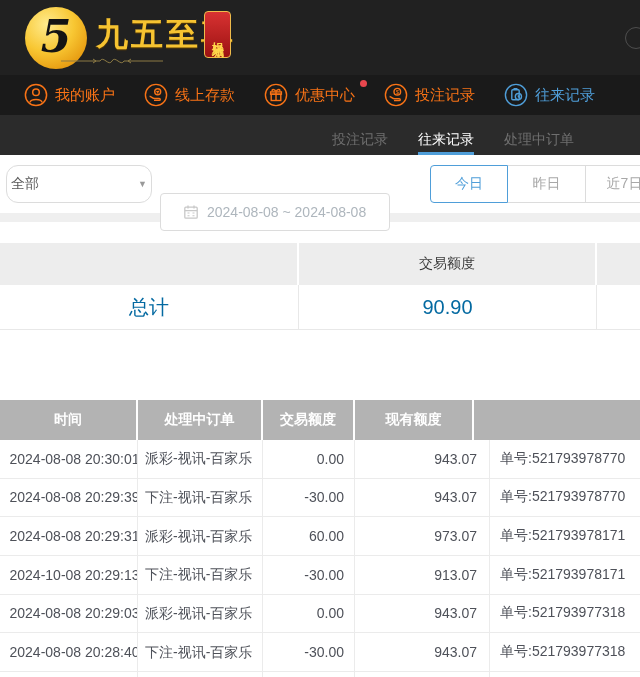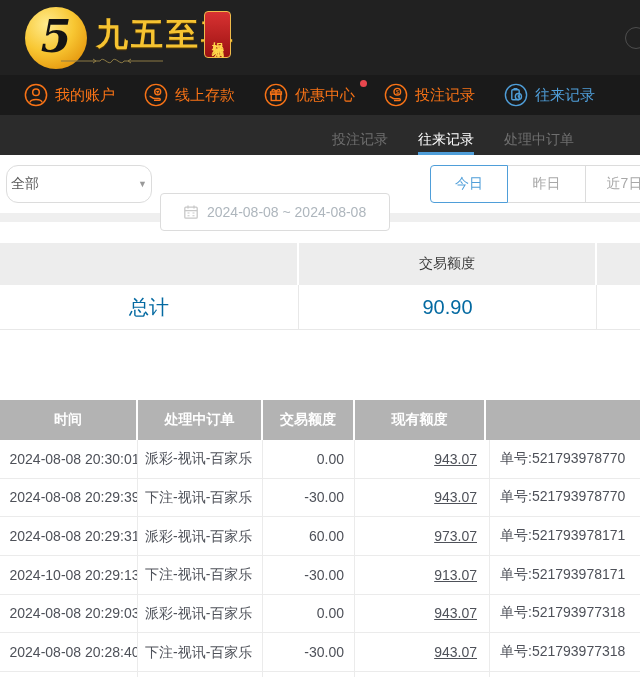--- a/index.html
+++ b/index.html
@@ -76,29 +76,29 @@
   .sum-cell.c2 { width:298px; border-right:1px solid #e8e8e8; }
   .sum-cell.c3 { width:103px; }
 
   
   .t-header { display:flex; height:40px; width:700px; }
   .t-hcell { background:#b3b3b3; color:#fff; font-weight:bold; font-size:14px;
     display:flex; align-items:center; justify-content:center; }
   .t-hcell.cw1 { width:136px; margin-right:2px; }
   .t-hcell.cw2 { width:123px; margin-right:2px; }
   .t-hcell.cw3 { width:90px; margin-right:2px; }
-  .t-hcell.cw4 { width:129px; margin-right:2px; }
+  .t-hcell.cw4 { width:117px; margin-right:2px; }
   .t-hcell.cw5 { width:212px; }
   .trow { display:flex; height:38.66px; width:700px; border-bottom:1px solid #ebebeb; }
   .tcell { display:flex; align-items:center; font-size:14px; color:#4e5159;
     border-right:1px solid #ebebeb; overflow:hidden;padding-left:12px; }
   .tcell.time { width:138px; justify-content:center; white-space:nowrap; }
   .tcell.type { width:125px; padding:2px 5px 2px 7px; line-height:17px; word-break:break-all; }
   .tcell.amount { width:92px; justify-content:flex-end; padding-right:10px; }
-  .tcell.balance { width:135px; justify-content:flex-end; padding-right:12px;text-decoration:underline; }
+  .tcell.balance { width:135px; justify-content:flex-end; padding-right:12px; }
   .tcell.order { width:210px; padding-left:10px; border-right:none; white-space:nowrap; }
 </style>
 </head>
 <body>
 
 <div class="banner">
   <div class="logo-circle">
     <span class="logo-glyph">5</span>
   </div>
   <div class="brand-title">九五至尊</div>

